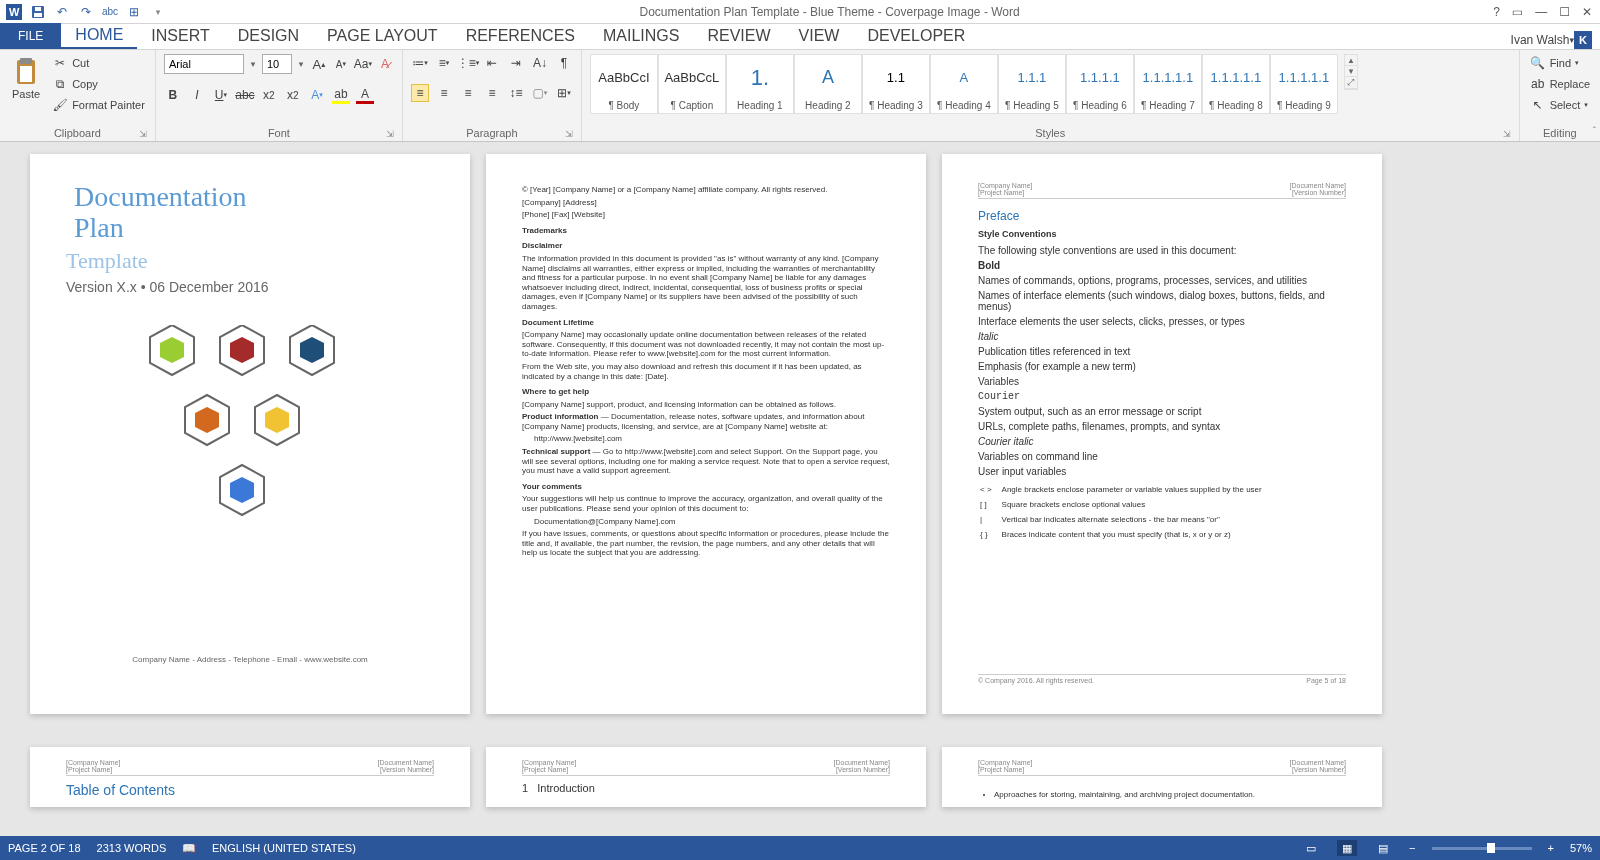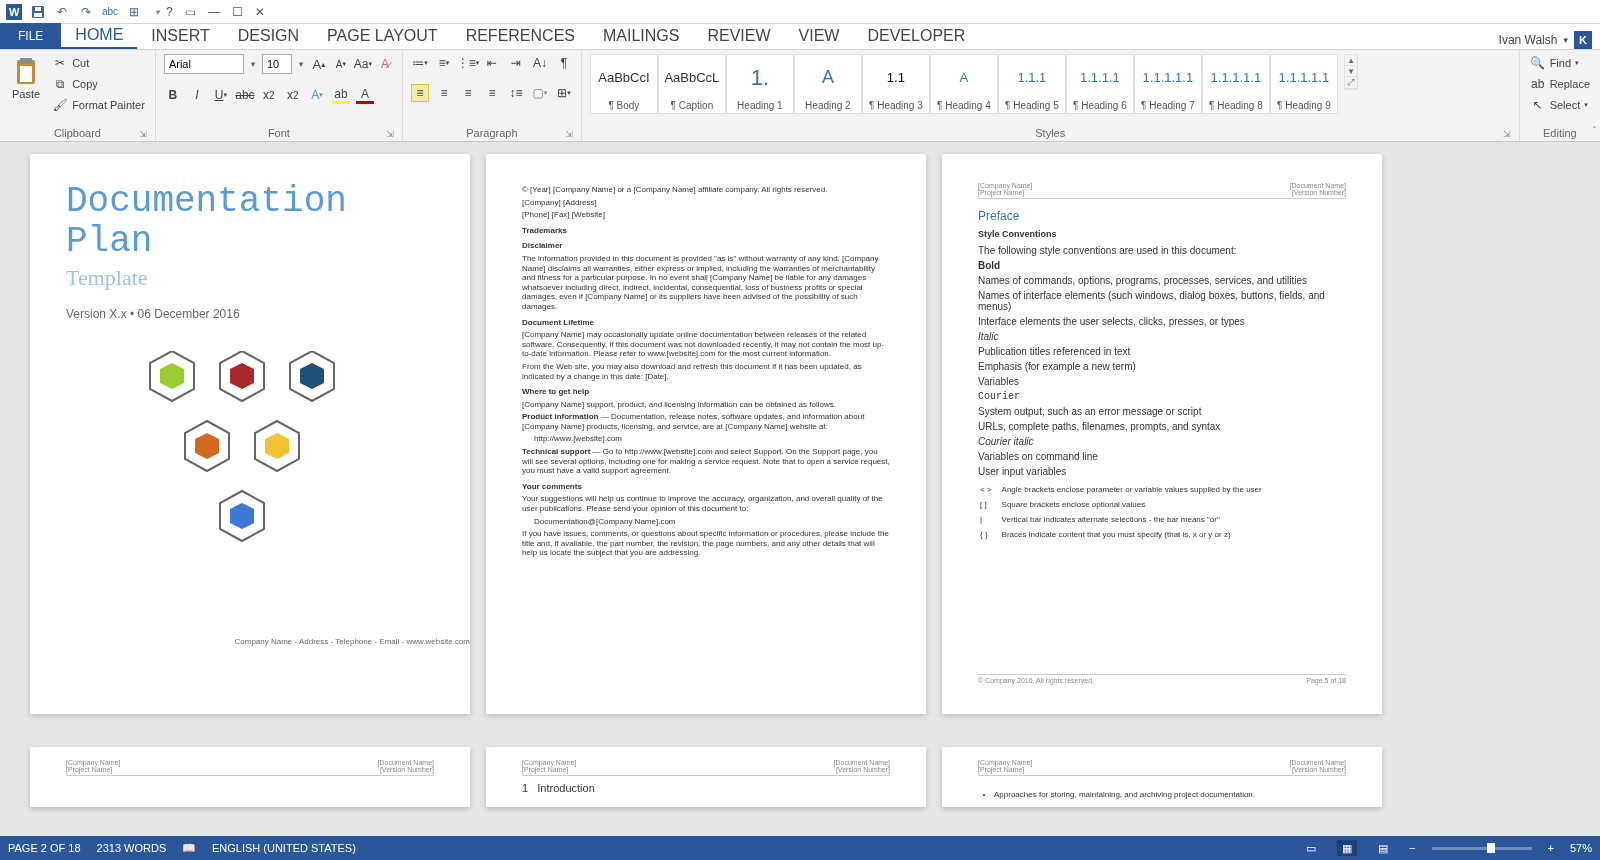--- a/index.html
+++ b/index.html
@@ -11,21 +11,21 @@
 .titlebar .qat .icon { width: 16px; height: 16px; display: inline-flex; align-items: center; justify-content: center; }
 .titlebar .title { flex: 1; text-align: center; color: #666; font-size: 12px; }
 .titlebar .wincontrols { display: flex; gap: 12px; padding-right: 8px; color: #555; }
 
 
 .ribtabs { height: 26px; background: #fff; display: flex; align-items: flex-end; border-bottom: 1px solid #d4d4d4; }
 .filetab { background: #2b579a; color: #fff; padding: 4px 18px; font-size: 12px; height: 26px; display: flex; align-items: center; }
 .tab { padding: 4px 14px; font-size: 16px; color: #444; cursor: pointer; height: 26px; display: flex; align-items: center; }
 .tab.active { color: #2b579a; border-bottom: 2px solid #2b579a; }
 .ribtabs .spacer { flex: 1; }
-.user { display: flex; align-items: center; gap: 6px; padding-right: 8px; font-size: 12px; color: #444; }
+.user { display: flex; align-items: center; padding-right: 8px; font-size: 12px; color: #444; }
 .user .avatar { width: 18px; height: 18px; background: #2b579a; color: #fff; display: flex; align-items: center; justify-content: center; font-size: 11px; font-weight: bold; }
 
 
 .ribbon { height: 92px; background: #f3f3f3; border-bottom: 1px solid #c6c6c6; display: flex; position: relative; }
 .group { border-right: 1px solid #dcdcdc; padding: 4px 8px 2px 8px; display: flex; flex-direction: column; }
 .group .body { flex: 1; display: flex; align-items: flex-start; gap: 6px; }
 .group .label { text-align: center; font-size: 11px; color: #666; padding-top: 2px; position: relative; }
 .group .label .dl { position: absolute; right: 0; bottom: 0; font-size: 9px; color: #888; }
 
 .vbtn { display: flex; flex-direction: column; align-items: center; gap: 2px; padding: 2px 4px; font-size: 11px; color: #444; }
@@ -53,25 +53,25 @@
 .editing .rowitem { font-size: 11px; }
 
 .collapse { position: absolute; right: 4px; bottom: 4px; font-size: 10px; color: #888; cursor: pointer; }
 
 
 .docarea { height: 694px; background: #e6e6e6; overflow: auto; padding: 12px 30px; display: flex; flex-wrap: wrap; gap: 16px; }
 .page { background: #fff; box-shadow: 0 2px 6px rgba(0,0,0,0.2); width: 440px; height: 560px; padding: 28px 36px; font-size: 8px; color: #333; position: relative; }
 .page.short { height: 60px; padding: 12px 36px; overflow: hidden; }
 
 
-.p1 h1 { font-size: 36px; font-weight: 300; color: #5b9bd5; line-height: 1.1; margin-bottom: 0; font-family: Liberation Mono, monospace; }
+.p1 h1 { font-size: 28px; font-weight: 300; color: #5b9bd5; line-height: 1.1; margin-bottom: 0; font-family: Liberation Serif, serif; margin-left: 8px; }
 .p1 h2 { font-size: 22px; font-weight: 300; color: #9cc3e5; margin-top: 4px; font-family: "Segoe UI Light", "Segoe UI"; }
-.p1 .ver { font-size: 12px; color: #666; margin-top: 16px; }
+.p1 .ver { font-size: 14px; color: #666; margin-top: 5px; }
 .p1 .cubes { margin: 30px auto; width: 220px; height: 210px; position: relative; }
-.p1 .footer { text-align: right; font-size: 8px; color: #666; position: absolute; bottom: 68px; left: 0; right: 0; }
+.p1 .footer { text-align: center; font-size: 8px; color: #666; position: absolute; bottom: 50px; left: 0; right: 0; }
 
 
 .pbody p { font-size: 8px; margin: 3px 0; line-height: 1.2; }
 .pbody .h { font-weight: bold; margin-top: 6px; }
 .pbody .indent { margin-left: 12px; }
 
 
 .p3 .hdr { display: flex; justify-content: space-between; font-size: 7px; color: #888; border-bottom: 1px solid #ccc; padding-bottom: 2px; margin-bottom: 10px; }
 .p3 .preface { color: #2e75b6; font-size: 12px; margin-bottom: 6px; }
 .p3 .sc { font-weight: bold; font-size: 9px; margin: 6px 0; }
@@ -114,20 +114,21 @@
           <rect x="3" y="8" width="8" height="4" fill="#fff"></rect>
           <rect x="4" y="2" width="6" height="4" fill="#fff"></rect>
         </svg>
       </span>
     <span class="icon" style="color:#3a66a7">↶</span>
     <span class="icon" style="color:#3a66a7">↷</span>
     <span class="icon" style="font-size:10px;color:#3a66a7">abc</span>
     <span class="icon" style="color:#3a66a7">⊞</span>
     <span class="icon" style="color:#888;font-size:9px">▾</span>
   </div>
+  <div class="title">Documentation Plan Template - Blue Theme - Coverpage Image - Word</div>
   <div class="wincontrols">
     <span>?</span>
     <span>▭</span>
     <span>—</span>
     <span>☐</span>
     <span>✕</span>
   </div>
 </div>
 
 <div class="ribtabs">
@@ -445,20 +446,21 @@
     <div class="lowhdr">
         <div>
           <div>[Company Name]</div>
           <div>[Project Name]</div>
         </div>
         <div style="text-align:right">
           <div>[Document Name]</div>
           <div>[Version Number]</div>
         </div>
       </div>
+    <div class="toc">Table of Contents</div>
   </div>
   <div class="page short">
     <div class="lowhdr">
         <div>
           <div>[Company Name]</div>
           <div>[Project Name]</div>
         </div>
         <div style="text-align:right">
           <div>[Document Name]</div>
           <div>[Version Number]</div>

